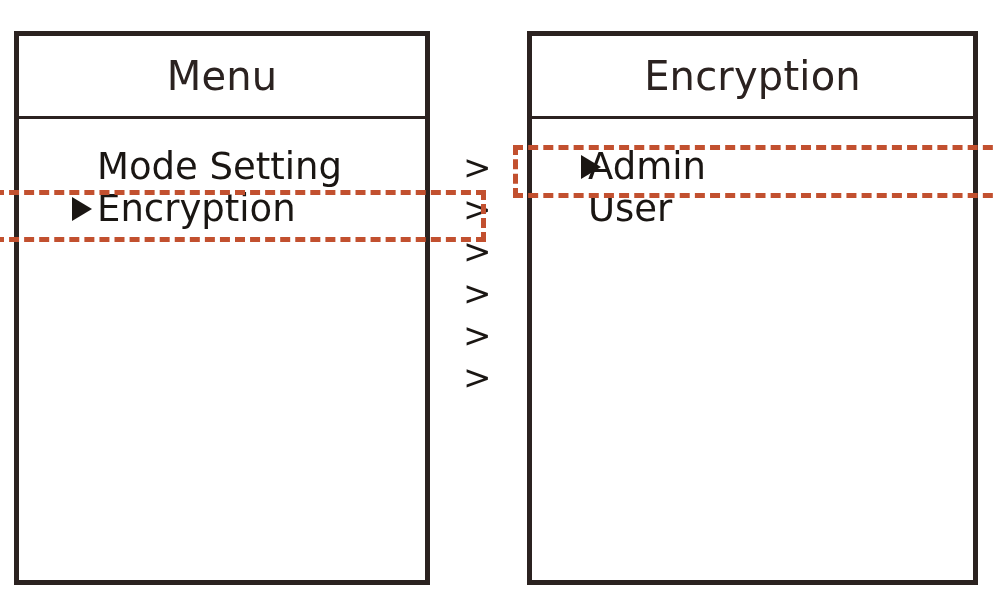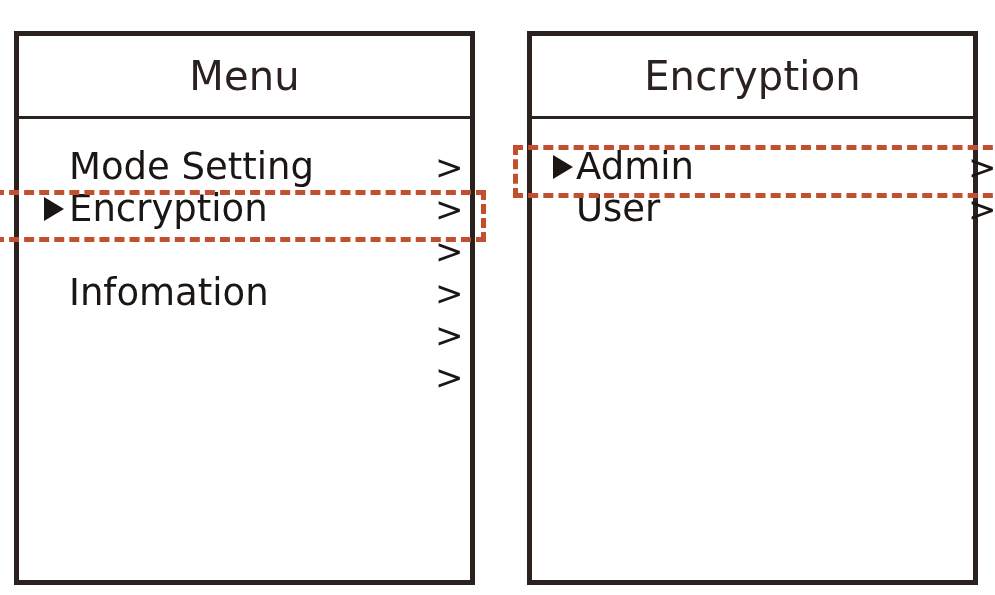--- a/index.html
+++ b/index.html
@@ -19,21 +19,21 @@
   
   .screen {
     position: absolute;
     box-sizing: border-box;
     border: 5px solid #2b2220;
     background: #ffffff;
   }
   #screen-menu {
     left: 14px;
     top: 31px;
-    width: 461px;
+    width: 416px;
     height: 554px;
   }
   #screen-encryption {
     left: 527px;
     top: 31px;
     width: 451px;
     height: 554px;
   }
 
   .screen-title {
@@ -59,20 +59,21 @@
   }
 
   .menu-list {
     position: absolute;
     left: 0;
     right: 0;
     top: 83px;
     bottom: 0;
     padding-top: 27px;
     box-sizing: border-box;
+    padding-left: 28px;
   }
 
   .menu-row {
     position: relative;
     height: 42px;
     display: flex;
     align-items: center;
   }
 
   .row-marker {
@@ -102,21 +103,21 @@
     color: #1a1613;
     font-weight: 400;
   }
 
   
   #screen-menu .row-label   { left: 50px; }
   #screen-menu .row-chevron { left: 416px; }
 
   
   #screen-encryption .row-marker { left: 18px; }
-  #screen-encryption .row-label  { left: 44px; }
+  #screen-encryption .row-label  { left: 28px; }
   #screen-encryption .row-chevron{ left: 436px; }
 
   
   .highlight {
     position: absolute;
     box-sizing: border-box;
     border: 5px dashed #c2502f;
     background: transparent;
     pointer-events: none;
   }
@@ -156,21 +157,20 @@
       </span>
       <span class="row-label">Encryption</span>
       <span class="row-chevron">&gt;</span>
     </div>
 
     <div class="menu-row">
       <span class="row-chevron">&gt;</span>
     </div>
 
     <div class="menu-row">
-      <span class="row-label">Infomation</span>
       <span class="row-chevron">&gt;</span>
     </div>
 
     <div class="menu-row">
       <span class="row-chevron">&gt;</span>
     </div>
 
     <div class="menu-row">
       <span class="row-chevron">&gt;</span>
     </div>

